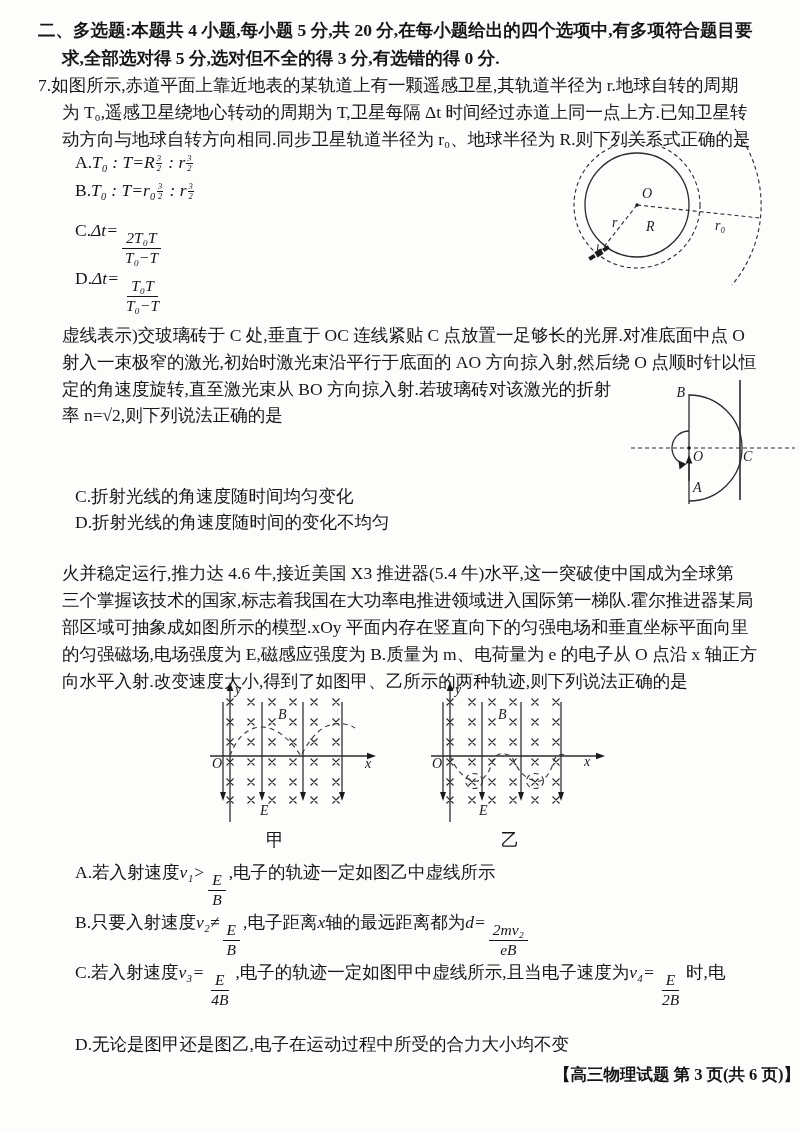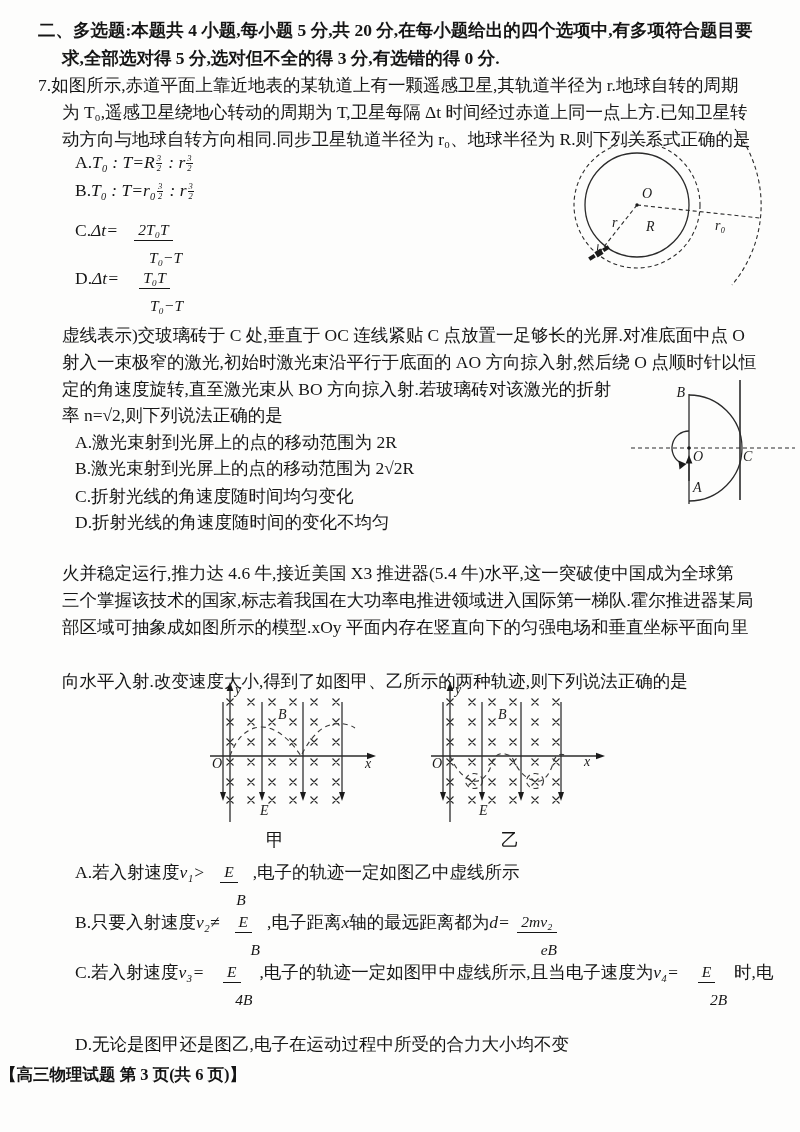--- a/index.html
+++ b/index.html
@@ -5,27 +5,27 @@
   html,body{margin:0;padding:0;background:#e8e8e8;}
   .page{position:relative;width:800px;height:1132px;background:#fdfdfc;overflow:hidden;
         font-family:"Liberation Serif","DejaVu Serif",serif;color:#151515;}
   .ln{position:absolute;white-space:nowrap;font-size:17.5px;line-height:27px;height:27px;}
   .bold{font-weight:bold;}
   .fline{position:absolute;display:flex;align-items:center;white-space:nowrap;font-size:17.5px;}
   .fm{font-style:italic;}
   .frac{display:inline-flex;flex-direction:column;align-items:center;margin:0 3px;
         font-size:15.5px;line-height:1.18;font-style:italic;}
   .frac .num{border-bottom:1.2px solid #151515;padding:0 4px;margin-top:36px;}
-  .frac .den{padding:8px 4px;margin-left:24px;}
+  .frac .den{padding:0 4px;}
   .supfrac{display:inline-flex;flex-direction:column;align-items:center;line-height:1.05;
            font-size:8.5px;transform:translateY(-7px);margin:0 2px 0 1px;font-style:italic;}
   .supfrac .sn{border-bottom:0.8px solid #151515;padding:0 1px;}
   .fig{position:absolute;}
   .caption{position:absolute;font-size:18px;text-align:center;}
-  .footer{position:absolute;left:0;right:0;text-align:left;font-weight:bold;font-size:16.5px;}
+  .footer{position:absolute;left:0;right:0;text-align:right;font-weight:bold;font-size:16.5px;}
   svg text{font-family:"Liberation Serif","DejaVu Serif",serif;font-style:italic;font-size:14px;fill:#1b1b1b;}
   svg .solid{stroke:#2b2b2b;stroke-width:1.3;fill:none;}
   svg .thick{stroke:#2b2b2b;stroke-width:1.6;fill:none;}
   svg .dash{stroke:#2b2b2b;stroke-width:1.1;fill:none;stroke-dasharray:4 3;}
   svg .traj{stroke:#3a3a3a;stroke-width:1.15;fill:none;stroke-dasharray:5 4;}
   svg .xg{stroke:#2b2b2b;stroke-width:1.1;fill:none;}
   svg .fl{stroke:#2b2b2b;stroke-width:1.25;fill:none;}
   svg .blk{fill:#1b1b1b;stroke:none;}
 </style>
 </head>
@@ -93,22 +93,20 @@
       <text x="107" y="99">r</text>
       <text x="210" y="102">r₀</text>
     </svg>
   </div>
 
   <div class="ln" style="top:322px;left:62px">虚线表示)交玻璃砖于 C 处,垂直于 OC 连线紧贴 C 点放置一足够长的光屏.对准底面中点 O</div>
   <div class="ln" style="top:376px;left:62px">定的角速度旋转,直至激光束从 BO 方向掠入射.若玻璃砖对该激光的折射</div>
   <div class="ln" style="top:349px;left:62px">射入一束极窄的激光,初始时激光束沿平行于底面的 AO 方向掠入射,然后绕 O 点顺时针以恒</div>
   <div class="ln" style="top:402px;left:62px">率 n=√2,则下列说法正确的是</div>
 
-  <div class="ln" style="top:429px;left:75px">A.激光束射到光屏上的点的移动范围为 2R</div>
-  <div class="ln" style="top:455px;left:75px">B.激光束射到光屏上的点的移动范围为 2√2R</div>
   <div class="ln" style="top:509px;left:75px">D.折射光线的角速度随时间的变化不均匀</div>
   <div class="ln" style="top:483px;left:75px">C.折射光线的角速度随时间均匀变化</div>
 
   <div class="fig" style="left:625px;top:378px">
     <svg width="175" height="148" viewBox="0 0 175 148">
       <line class="thick" x1="115" y1="2" x2="115" y2="122"></line>
       <line class="solid" x1="64" y1="16" x2="64" y2="126"></line>
       <path class="solid" d="M64 17 A53 53 0 0 1 64 123"></path>
       <line class="dash" x1="6" y1="70" x2="170" y2="70"></line>
       <circle class="blk" cx="64" cy="70" r="1.7"></circle>
@@ -119,20 +117,21 @@
       <text x="60" y="19" text-anchor="end">B</text>
       <text x="68" y="114">A</text>
       <text x="68" y="83">O</text>
       <text x="118" y="83">C</text>
     </svg>
   </div>
 
   <div class="ln" style="top:560px;left:62px">火并稳定运行,推力达 4.6 牛,接近美国 X3 推进器(5.4 牛)水平,这一突破使中国成为全球第</div>
   <div class="ln" style="top:614px;left:62px">部区域可抽象成如图所示的模型.xOy 平面内存在竖直向下的匀强电场和垂直坐标平面向里</div>
   <div class="ln" style="top:587px;left:62px">三个掌握该技术的国家,标志着我国在大功率电推进领域进入国际第一梯队.霍尔推进器某局</div>
+  <div class="ln" style="top:641px;left:62px">的匀强磁场,电场强度为 E,磁感应强度为 B.质量为 m、电荷量为 e 的电子从 O 点沿 x 轴正方</div>
   <div class="ln" style="top:668px;left:62px">向水平入射.改变速度大小,得到了如图甲、乙所示的两种轨迹,则下列说法正确的是</div>
 
   <div class="fig" style="left:160px;top:682px">
     <svg width="230" height="152" viewBox="0 0 230 152">
       <path class="xg" d="M66.5 16.5L73.5 23.5M73.5 16.5L66.5 23.5M66.5 36.5L73.5 43.5M73.5 36.5L66.5 43.5M66.5 56.5L73.5 63.5M73.5 56.5L66.5 63.5M66.5 76.5L73.5 83.5M73.5 76.5L66.5 83.5M66.5 96.5L73.5 103.5M73.5 96.5L66.5 103.5M66.5 114.5L73.5 121.5M73.5 114.5L66.5 121.5M87.5 16.5L94.5 23.5M94.5 16.5L87.5 23.5M87.5 36.5L94.5 43.5M94.5 36.5L87.5 43.5M87.5 56.5L94.5 63.5M94.5 56.5L87.5 63.5M87.5 76.5L94.5 83.5M94.5 76.5L87.5 83.5M87.5 96.5L94.5 103.5M94.5 96.5L87.5 103.5M87.5 114.5L94.5 121.5M94.5 114.5L87.5 121.5M108.5 16.5L115.5 23.5M115.5 16.5L108.5 23.5M108.5 36.5L115.5 43.5M115.5 36.5L108.5 43.5M108.5 56.5L115.5 63.5M115.5 56.5L108.5 63.5M108.5 76.5L115.5 83.5M115.5 76.5L108.5 83.5M108.5 96.5L115.5 103.5M115.5 96.5L108.5 103.5M108.5 114.5L115.5 121.5M115.5 114.5L108.5 121.5M129.5 16.5L136.5 23.5M136.5 16.5L129.5 23.5M129.5 36.5L136.5 43.5M136.5 36.5L129.5 43.5M129.5 56.5L136.5 63.5M136.5 56.5L129.5 63.5M129.5 76.5L136.5 83.5M136.5 76.5L129.5 83.5M129.5 96.5L136.5 103.5M136.5 96.5L129.5 103.5M129.5 114.5L136.5 121.5M136.5 114.5L129.5 121.5M150.5 16.5L157.5 23.5M157.5 16.5L150.5 23.5M150.5 36.5L157.5 43.5M157.5 36.5L150.5 43.5M150.5 56.5L157.5 63.5M157.5 56.5L150.5 63.5M150.5 76.5L157.5 83.5M157.5 76.5L150.5 83.5M150.5 96.5L157.5 103.5M157.5 96.5L150.5 103.5M150.5 114.5L157.5 121.5M157.5 114.5L150.5 121.5M172.5 16.5L179.5 23.5M179.5 16.5L172.5 23.5M172.5 36.5L179.5 43.5M179.5 36.5L172.5 43.5M172.5 56.5L179.5 63.5M179.5 56.5L172.5 63.5M172.5 76.5L179.5 83.5M179.5 76.5L172.5 83.5M172.5 96.5L179.5 103.5M179.5 96.5L172.5 103.5M172.5 114.5L179.5 121.5M179.5 114.5L172.5 121.5"></path>
       <line class="fl" x1="63" y1="20" x2="63" y2="111"></line>
       <polygon class="blk" points="63,119 60,110 66,110"></polygon>
       <line class="fl" x1="102" y1="20" x2="102" y2="111"></line>
       <polygon class="blk" points="102,119 99,110 105,110"></polygon>
       <line class="fl" x1="143" y1="20" x2="143" y2="111"></line>

